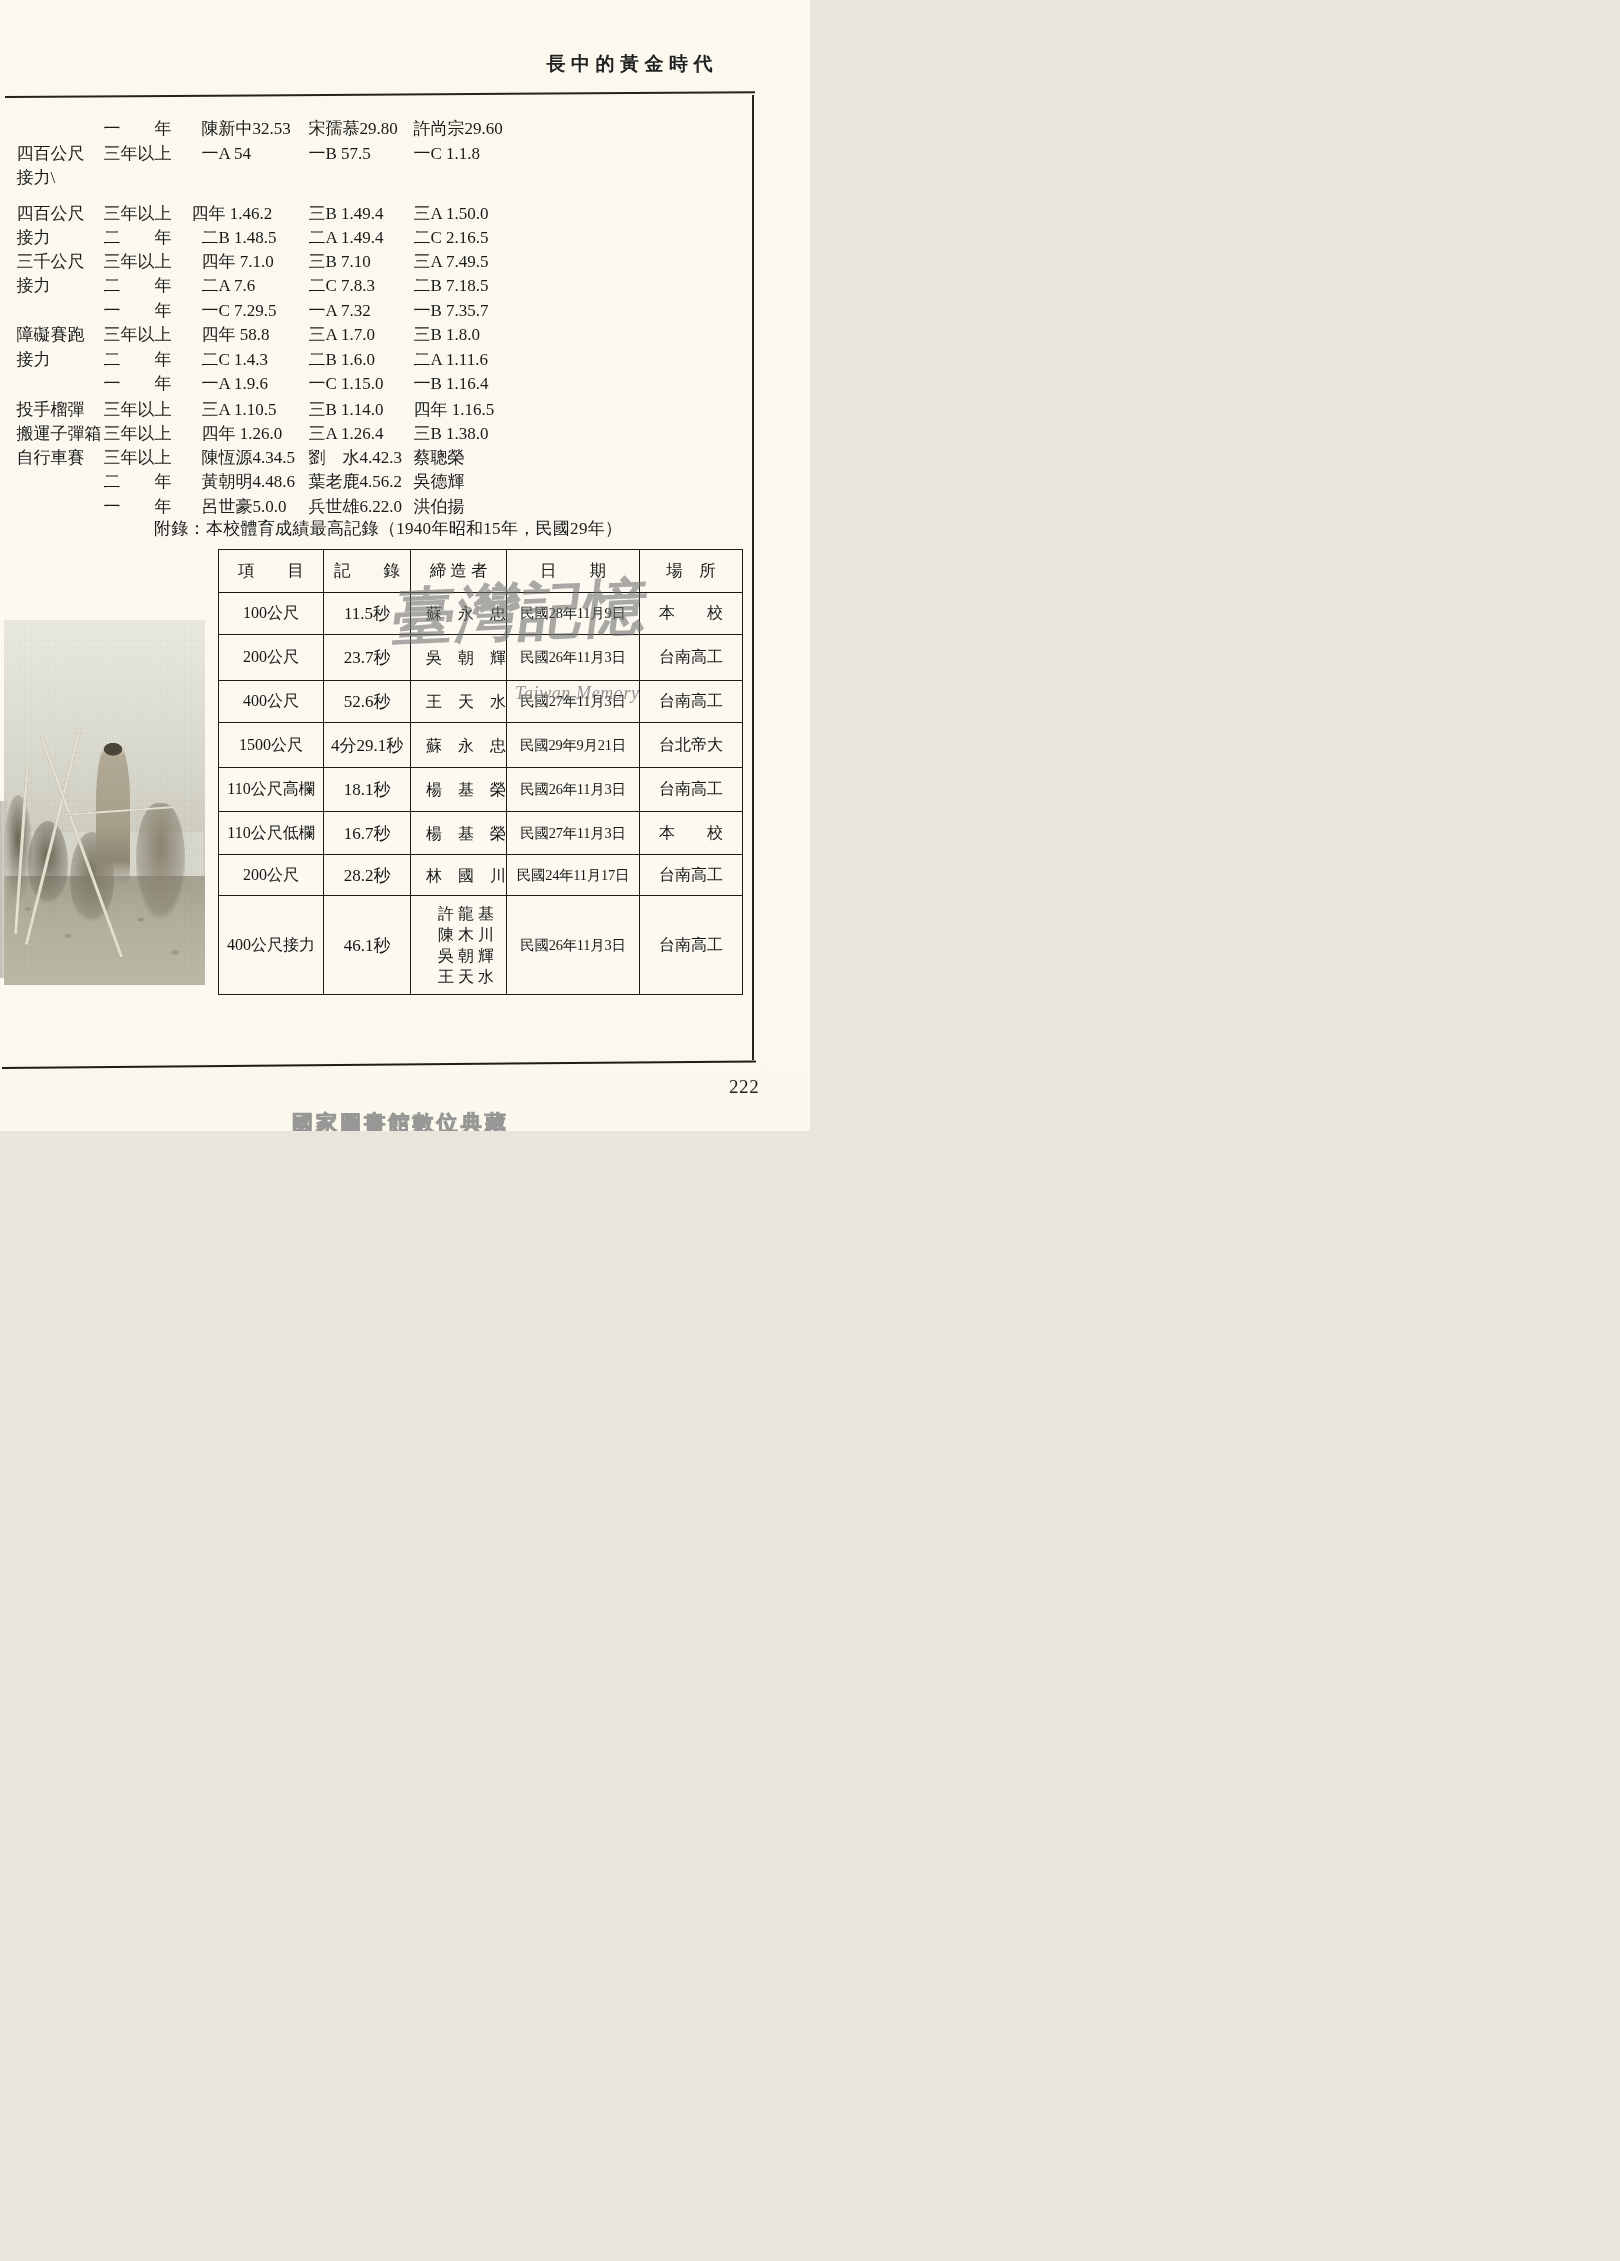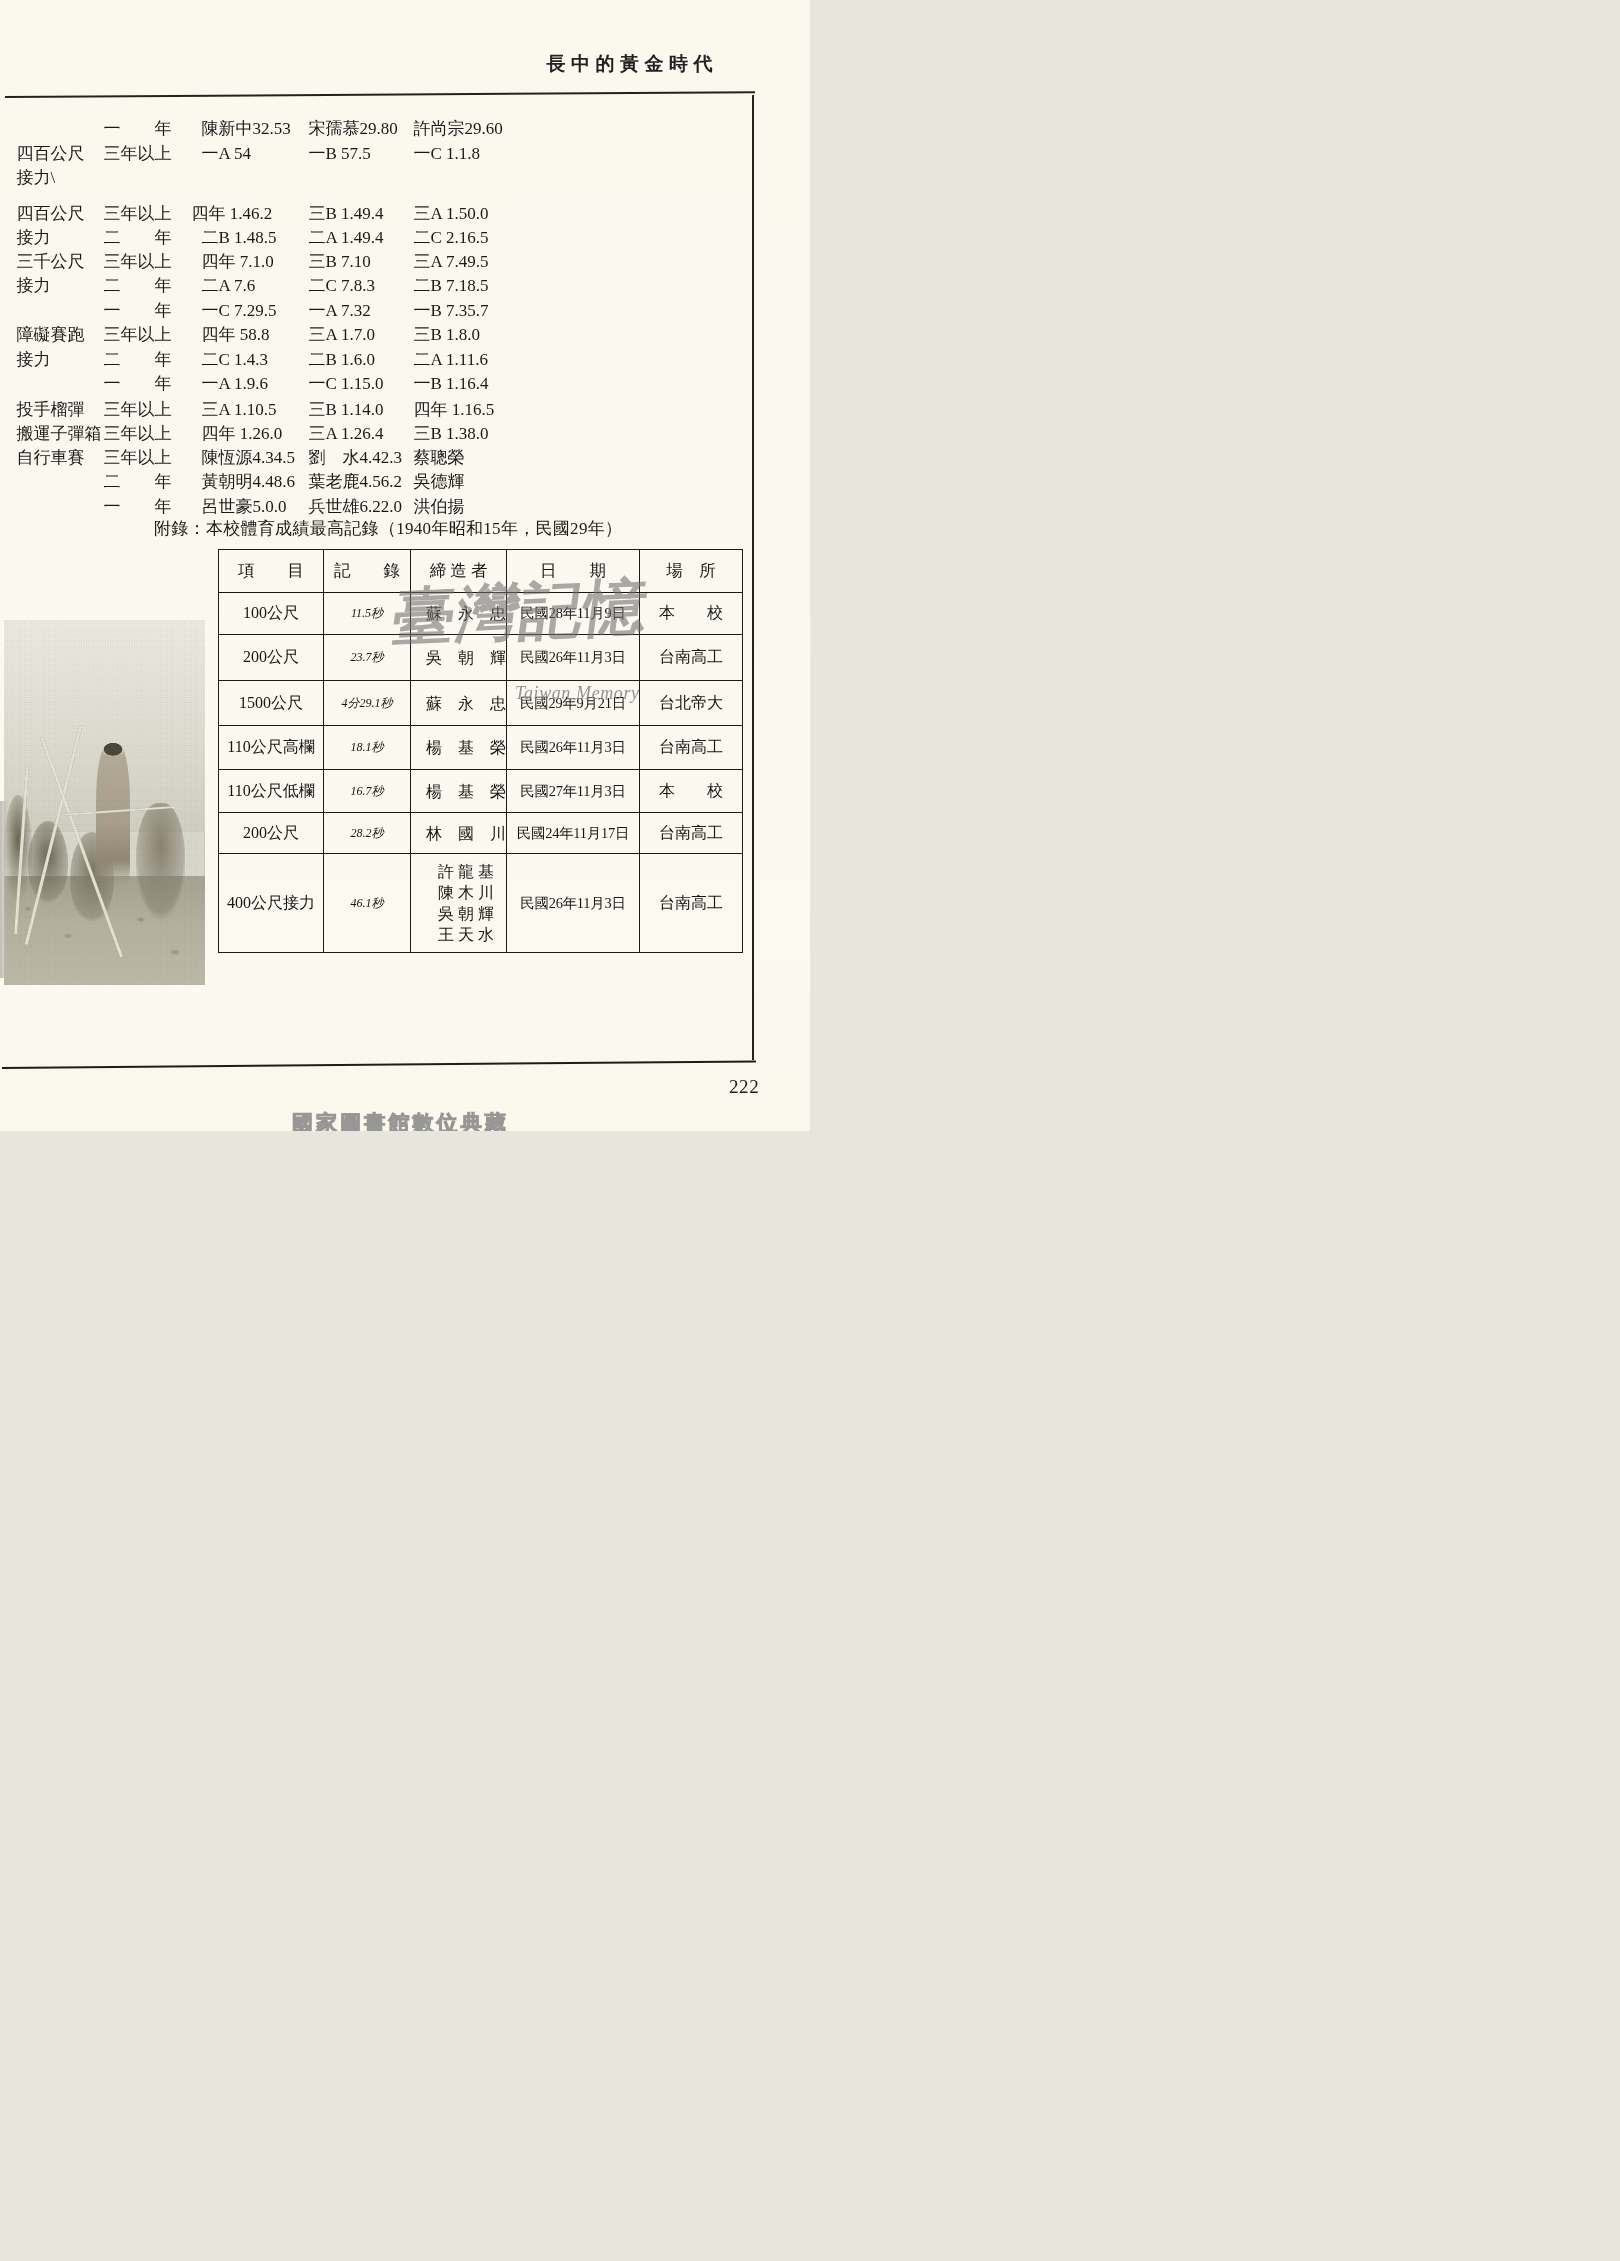--- a/index.html
+++ b/index.html
@@ -66,21 +66,21 @@
   .rec-table th,.rec-table td{
     border:1.2px solid #1b1b1a;
     text-align:center;vertical-align:middle;
     font-weight:normal;color:#161616;
     padding:0;overflow:hidden;
   }
   .rec-table{border:1.8px solid #161615;}
   .rec-table thead tr{height:43px;}
   .rec-table th{font-size:16.5px;border-bottom:1.8px solid #161615;white-space:pre;}
   .rec-table td{font-size:16px;white-space:pre;}
-  .rec-table td.td-record{font-size:12px;font-style:italic;}
+  .rec-table td.td-record{font-size:17px;}
   .rec-table td.td-date{font-size:14.4px;letter-spacing:-0.2px;}
   .rec-table td.td-creator div{line-height:21px;margin-left:15px;}
   
   .wm-cjk{
     position:absolute;left:393px;top:580px;
     font-size:62px;line-height:1.05;letter-spacing:1.8px;
     color:#6f6f6f;opacity:0.58;font-weight:bold;
     transform:rotate(-2.5deg) skewX(-10deg);
     white-space:nowrap;pointer-events:none;
   }
@@ -297,20 +297,27 @@
           <td class="td-date">民國28年11月9日</td>
           <td class="td-place">本　　校</td>
         </tr>
         <tr style="height: 46px;">
           <td class="td-event">200公尺</td>
           <td class="td-record">23.7秒</td>
           <td class="td-creator"><div>吳　朝　輝</div></td>
           <td class="td-date">民國26年11月3日</td>
           <td class="td-place">台南高工</td>
         </tr>
+        <tr style="height: 42px;">
+          <td class="td-event">400公尺</td>
+          <td class="td-record">52.6秒</td>
+          <td class="td-creator"><div>王　天　水</div></td>
+          <td class="td-date">民國27年11月3日</td>
+          <td class="td-place">台南高工</td>
+        </tr>
         <tr style="height: 45px;">
           <td class="td-event">1500公尺</td>
           <td class="td-record">4分29.1秒</td>
           <td class="td-creator"><div>蘇　永　忠</div></td>
           <td class="td-date">民國29年9月21日</td>
           <td class="td-place">台北帝大</td>
         </tr>
         <tr style="height: 44px;">
           <td class="td-event">110公尺高欄</td>
           <td class="td-record">18.1秒</td>

